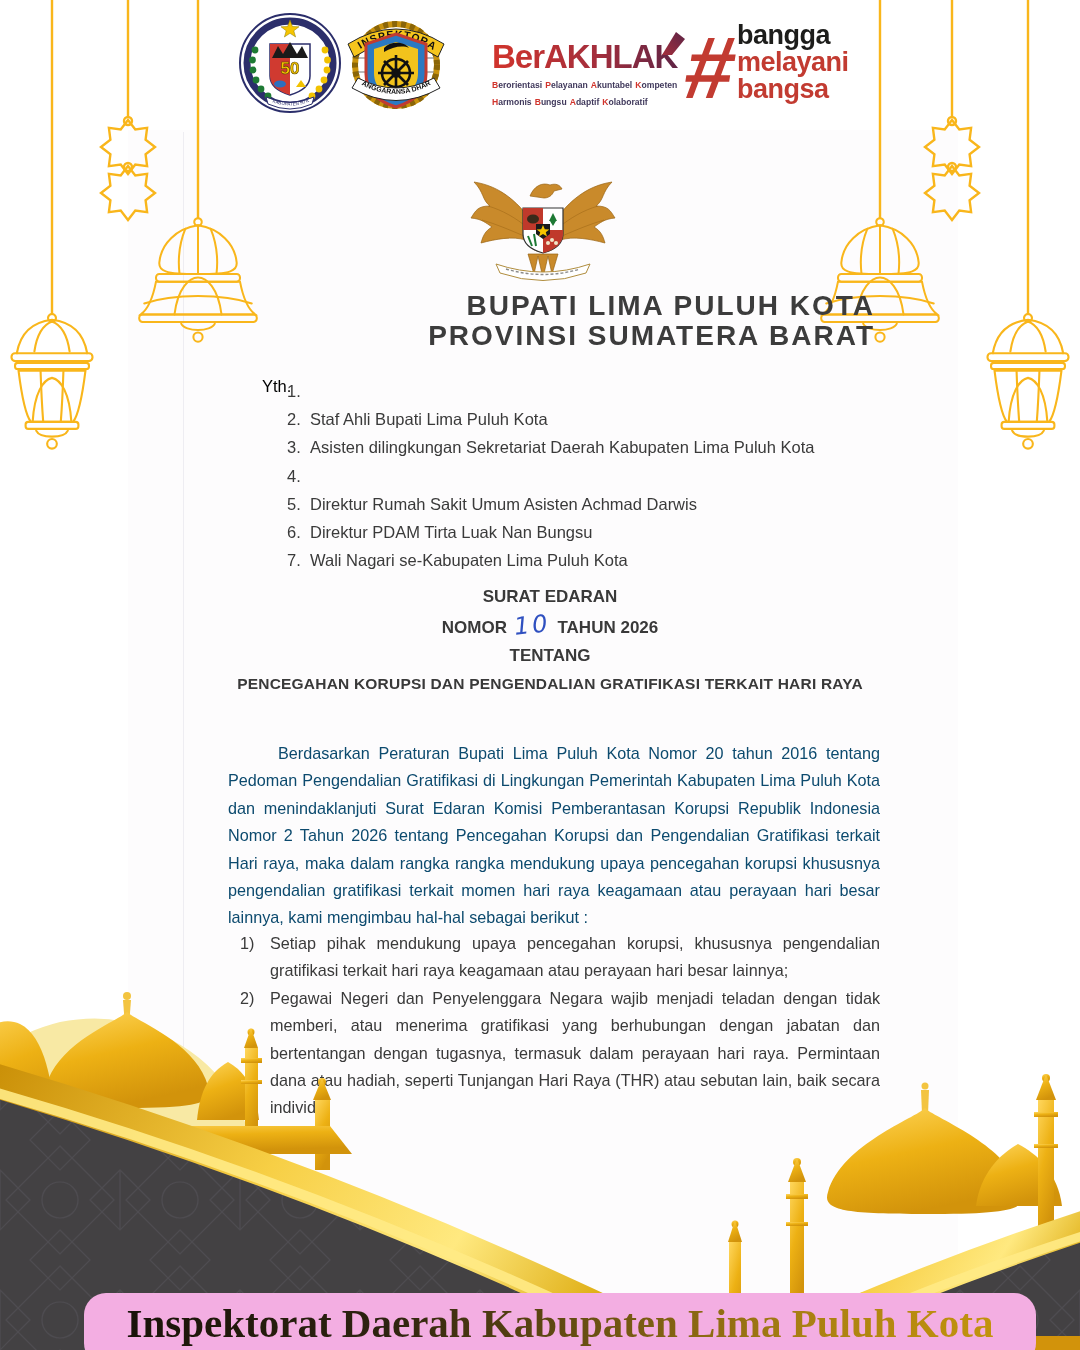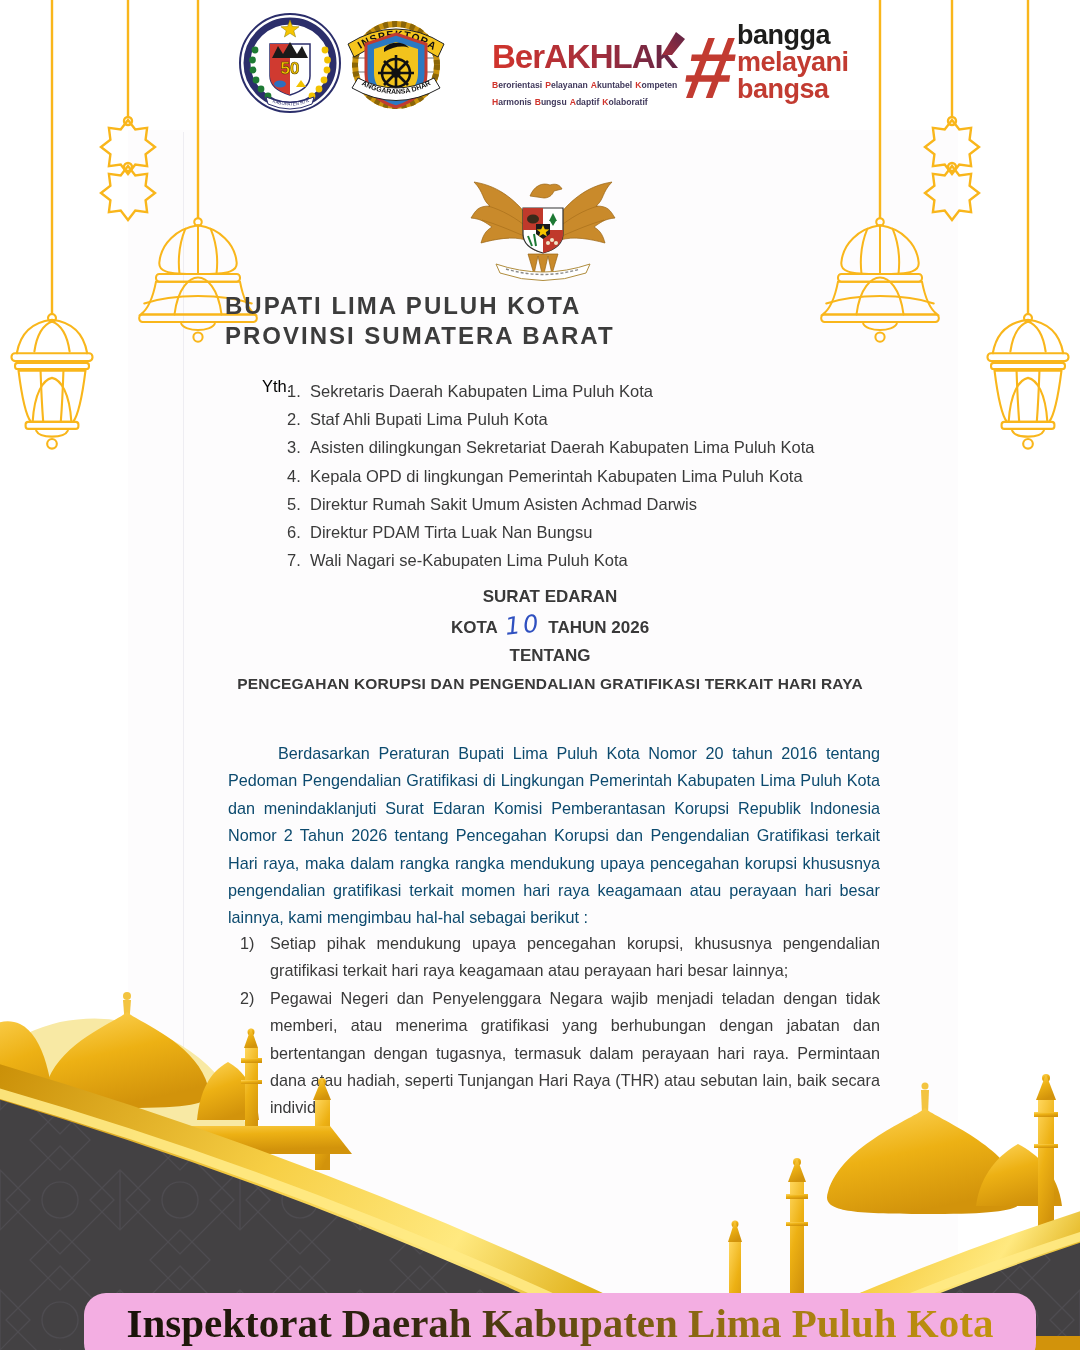--- a/index.html
+++ b/index.html
@@ -23,22 +23,22 @@
   .tg-word::first-letter{color:#d1342c;}
   .bangga{position:absolute;left:686px;top:14px;display:flex;align-items:flex-start;}
   .hash{font-size:88px;line-height:80px;font-weight:bold;color:#c23b31;transform:skewX(-9deg);
         margin-top:14px;margin-right:2px;}
   .bangga-words{margin-top:8px;font-weight:bold;font-size:27px;line-height:27px;letter-spacing:-0.5px;}
   .bg-black{color:#1d1d1b;}
   .bg-red{color:#c23b31;}
 
   
   .garuda{position:absolute;left:468px;top:176px;}
-  .letterhead{position:absolute;left:225px;top:291px;width:650px;text-align:left;
-              font-weight:bold;font-size:24px;line-height:30px;letter-spacing:2px;color:#3c3c3c;}
+  .letterhead{position:absolute;left:225px;top:291px;width:650px;text-align:right;
+              font-weight:bold;font-size:28px;line-height:30px;letter-spacing:2px;color:#3c3c3c;}
   .yth{position:absolute;left:262px;top:377px;font-size:16.5px;color:#000000;}
   .recipients{position:absolute;left:287px;top:377px;width:600px;}
   .rec-row{display:flex;font-size:16.5px;line-height:28.2px;color:#3a3a3a;}
   .rec-num{width:23px;flex:none;}
   .titleblock{position:absolute;left:225px;top:583px;width:650px;text-align:center;
               font-weight:bold;font-size:17px;color:#393939;}
   .titleblock .tline{line-height:28px;white-space:nowrap;}
   .nomor-line{display:flex;justify-content:center;align-items:baseline;line-height:28px;}
   .hand{font-family:"DejaVu Sans",sans-serif;font-style:italic;font-weight:normal;
         color:#2f50c0;font-size:24px;letter-spacing:3px;margin:0 7px;transform:rotate(-6deg);display:inline-block;}
@@ -252,36 +252,34 @@
   <div class="letterhead">
     <div>BUPATI LIMA PULUH KOTA</div>
     <div>PROVINSI SUMATERA BARAT</div>
   </div>
 
   <span class="yth">Yth.</span>
   <div class="recipients">
 
       <div class="rec-row">
         <span class="rec-num">1.</span>
-        <span class="rec-text">Sekretaris Daerah Kabupaten Lima Puluh Kota</span>
       </div>
 
       <div class="rec-row">
         <span class="rec-num">2.</span>
         <span class="rec-text">Staf Ahli Bupati Lima Puluh Kota</span>
       </div>
 
       <div class="rec-row">
         <span class="rec-num">3.</span>
         <span class="rec-text">Asisten dilingkungan Sekretariat Daerah Kabupaten Lima Puluh Kota</span>
       </div>
 
       <div class="rec-row">
         <span class="rec-num">4.</span>
-        <span class="rec-text">Kepala OPD di lingkungan Pemerintah Kabupaten Lima Puluh Kota</span>
       </div>
 
       <div class="rec-row">
         <span class="rec-num">5.</span>
         <span class="rec-text">Direktur Rumah Sakit Umum Asisten Achmad Darwis</span>
       </div>
 
       <div class="rec-row">
         <span class="rec-num">6.</span>
         <span class="rec-text">Direktur PDAM Tirta Luak Nan Bungsu</span>
@@ -289,21 +287,21 @@
 
       <div class="rec-row">
         <span class="rec-num">7.</span>
         <span class="rec-text">Wali Nagari se-Kabupaten Lima Puluh Kota</span>
       </div>
     </div>
 
   <div class="titleblock">
     <div class="tline">SURAT EDARAN</div>
     <div class="nomor-line">
-      <span>KOTA</span>
+      <span>NOMOR</span>
       <span class="hand">10</span>
       <span>TAHUN 2026</span>
     </div>
     <div class="tline">TENTANG</div>
     <div class="tline subject">PENCEGAHAN KORUPSI DAN PENGENDALIAN GRATIFIKASI TERKAIT HARI RAYA</div>
   </div>
 
   <div class="opening">Berdasarkan Peraturan Bupati Lima Puluh Kota Nomor 20 tahun 2016 tentang Pedoman Pengendalian Gratifikasi di Lingkungan Pemerintah Kabupaten Lima Puluh Kota dan menindaklanjuti Surat Edaran Komisi Pemberantasan Korupsi Republik Indonesia Nomor 2 Tahun 2026 tentang Pencegahan Korupsi dan Pengendalian Gratifikasi terkait Hari raya, maka dalam rangka rangka mendukung upaya pencegahan korupsi khususnya pengendalian gratifikasi terkait momen hari raya keagamaan atau perayaan hari besar lainnya, kami mengimbau hal-hal sebagai berikut :</div>
 
   <div class="points">

